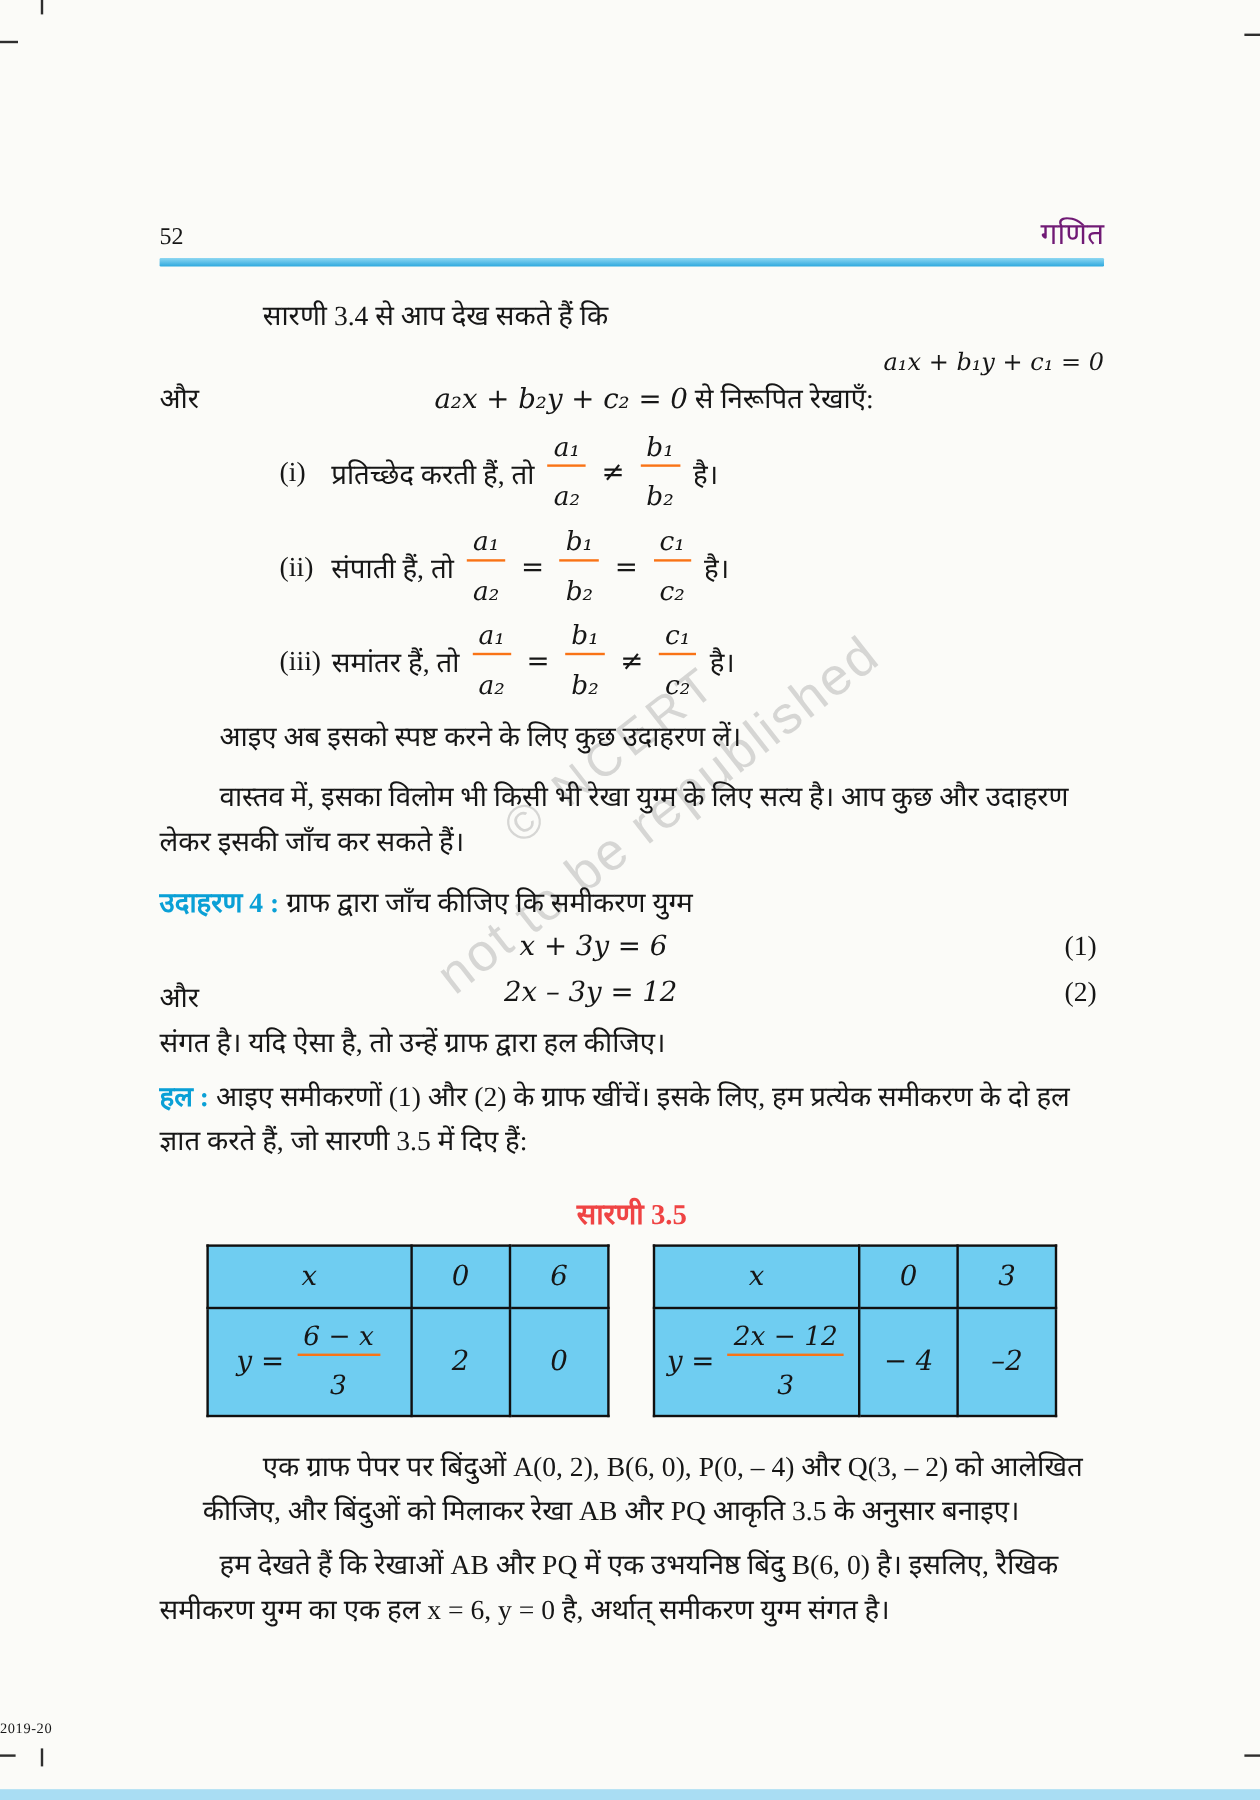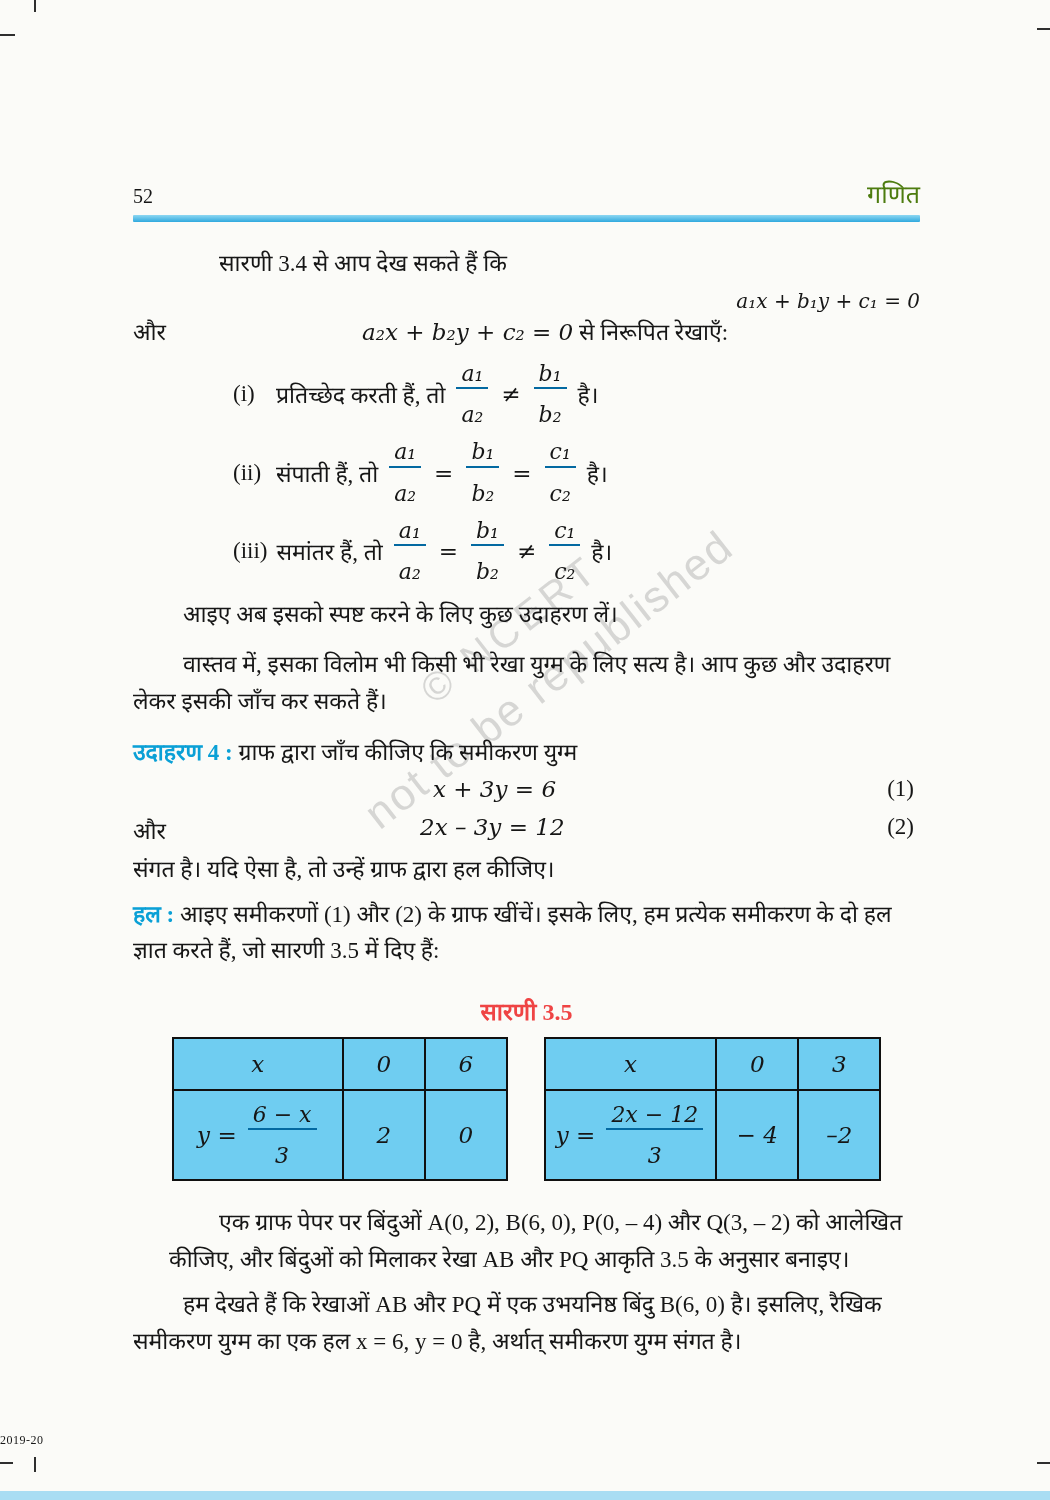--- a/index.html
+++ b/index.html
@@ -5,41 +5,41 @@
   html,body{margin:0;padding:0;}
   body{
     width:1050px;height:1500px;position:relative;overflow:hidden;
     background:#fbfbf8;color:#161616;
     font-family:"Liberation Serif","DejaVu Serif",serif;
   }
   .content{margin:0 130px 0 133px;position:relative;}
   
   .header-row{display:flex;justify-content:space-between;align-items:baseline;padding-top:176px;font-size:23px;}
   .page-num{font-size:20px;}
-  .subject{color:#4d7c0f;font-size:25px;}
+  .subject{color:#701a75;font-size:25px;}
   .rule{height:7px;margin-top:5px;background:linear-gradient(to bottom,#8ed7f2,#2fa9de);border-radius:1px;}
   
   p{margin:0;font-size:23px;line-height:1.6;}
   .indent{text-indent:50px;}
   .mt24{margin-top:24px;margin-left:36px;}
   .mt14{margin-top:14px;}
   .mt8{margin-top:8px;}
   .math{font-family:"DejaVu Serif",serif;font-style:italic;}
   .h-label{color:#0aa0d6;font-weight:bold;}
   
   .eq-line{margin:6px 0 2px 229px;font-size:20px;text-align:right;}
   .eq2-row{position:relative;margin-top:2px;font-size:23px;min-height:34px;}
   .eq2-row .connector{position:absolute;left:0;top:0;}
   .eq2-row .body{margin-left:229px;}
   
   .cond{display:flex;align-items:center;gap:9px;margin:12px 0 12px 100px;font-size:23px;}
   .cond .lbl{min-width:34px;}
   .frac{display:inline-flex;flex-direction:column;align-items:center;
         font-family:"DejaVu Serif",serif;font-style:italic;line-height:1.15;font-size:22px;margin:0 2px;}
-  .frac .num{border-bottom:2px solid #0369a1;padding:0 5px 1px;}
+  .frac .num{border-bottom:2px solid #f97316;padding:0 5px 1px;}
   .frac .den{padding-top:13px;}
   .op{font-family:"DejaVu Serif",serif;font-size:23px;padding:0 2px;}
   
   .ex-eq{position:relative;margin:4px 0;font-size:23px;min-height:34px;}
   .ex-eq .num-label{position:absolute;right:6px;top:0;}
   .ex-eq .connector{position:absolute;left:0;top:0;}
   .ml300{margin-left:300px;}
   .ml287{margin-left:287px;}
   
   .table-title{text-align:center;color:#ef4444;font-weight:bold;font-size:24px;margin:24px 0 10px;}

